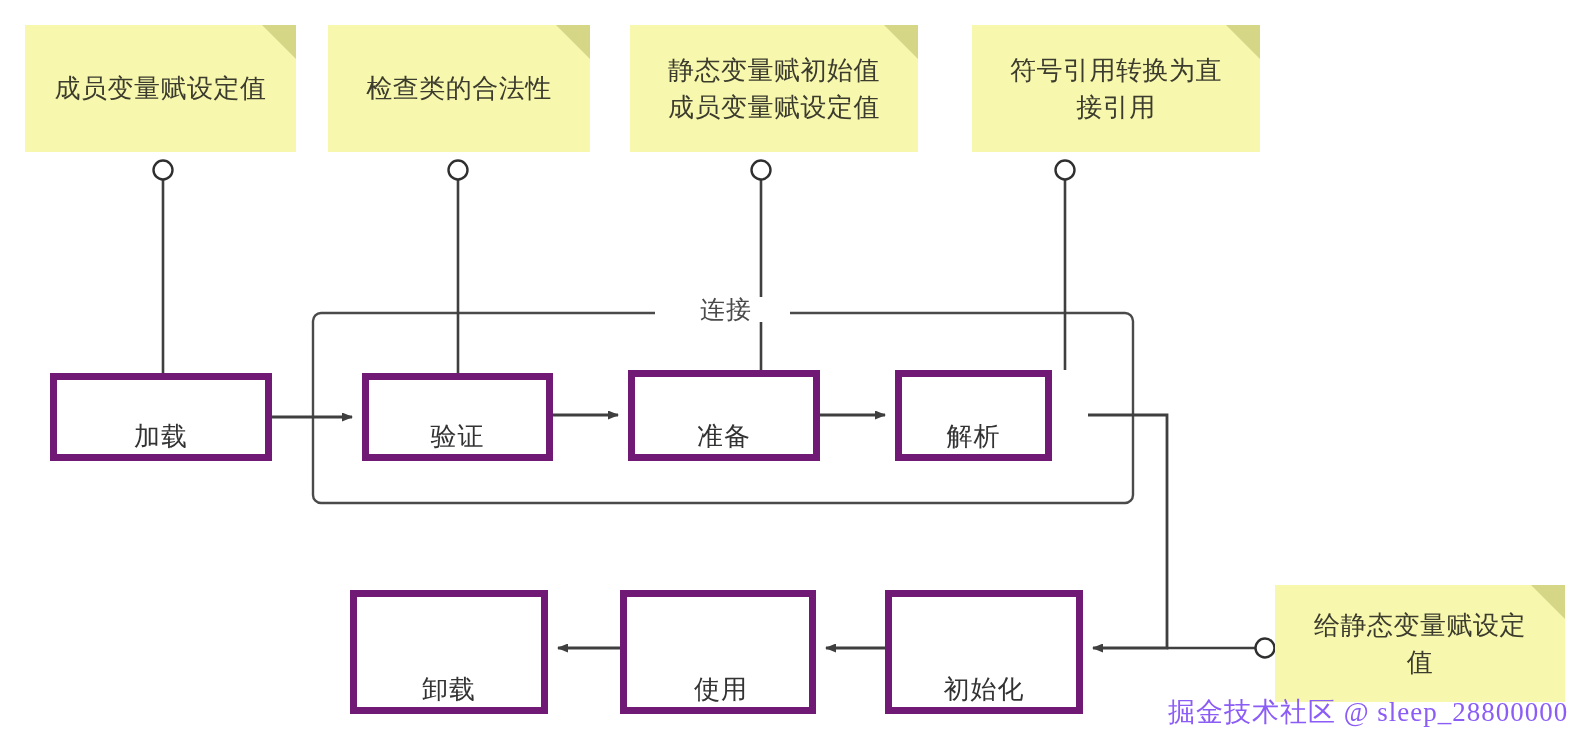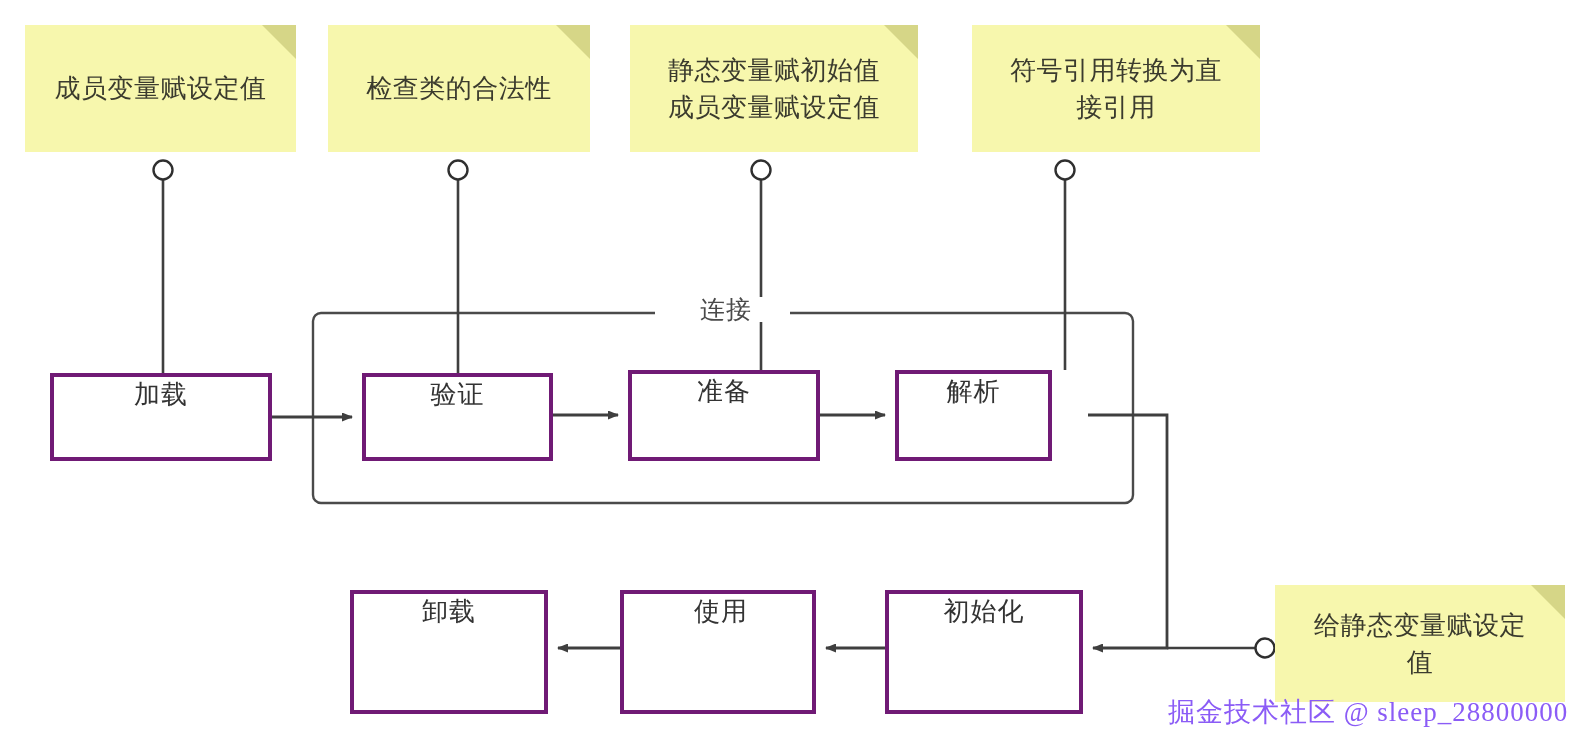--- a/index.html
+++ b/index.html
@@ -48,23 +48,23 @@
   }
   .note .note-text {
     position: relative;
     z-index: 2;
     white-space: pre-line;
   }
   .pbox {
     position: absolute;
     box-sizing: border-box;
     background: #ffffff;
-    border: 4px solid #701a75;
+    border: 7px solid #701a75;
     display: flex;
-    align-items: flex-start;
+    align-items: flex-end;
     justify-content: center;
     color: #333333;
     font-size: 26px;
     letter-spacing: 1px;
   }
   .group-label {
     position: absolute;
     background: #ffffff;
     color: #4a4a4a;
     font-size: 25px;

